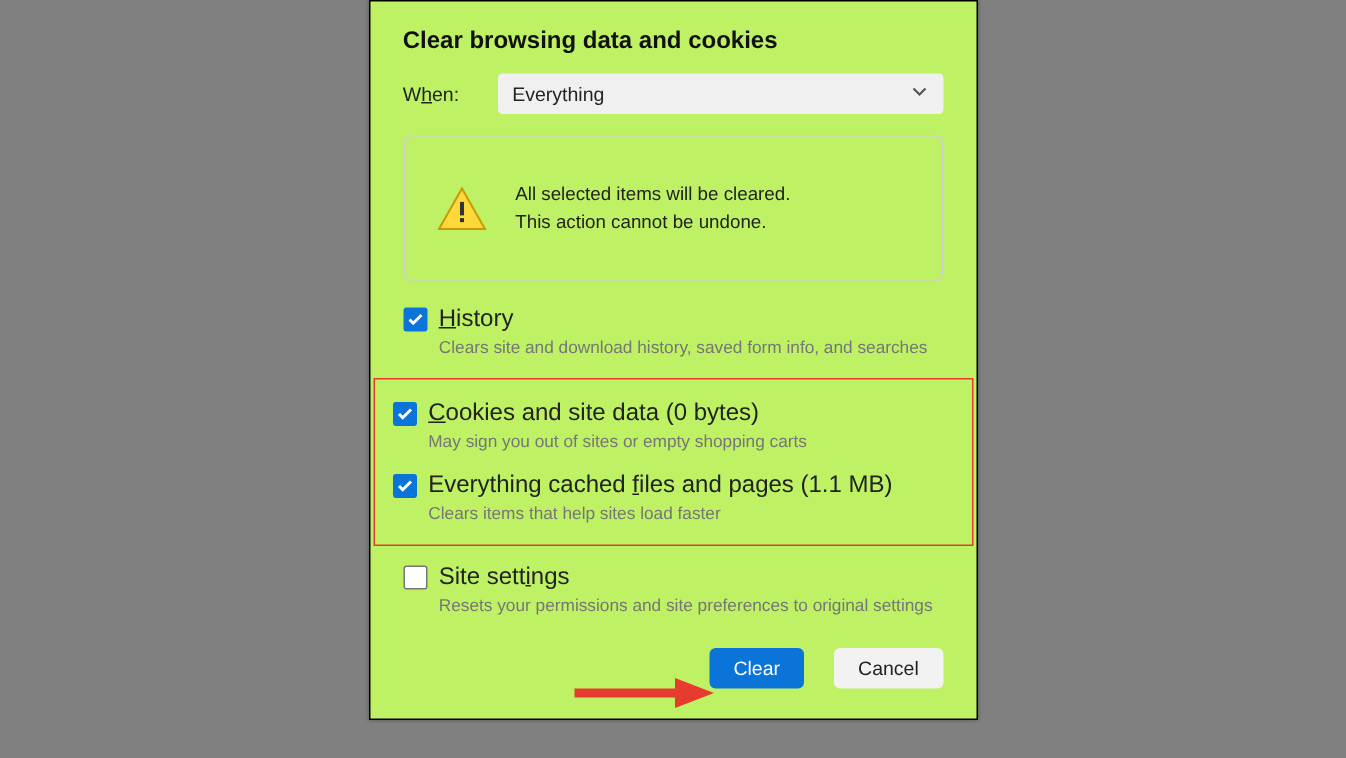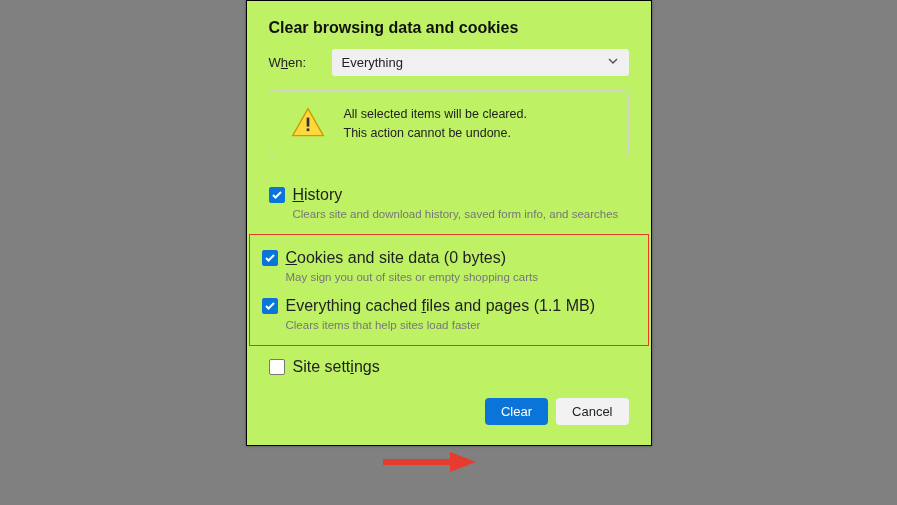--- a/index.html
+++ b/index.html
@@ -46,24 +46,24 @@
       border-radius: 3px;
       padding: 6px 10px;
       display: flex;
       justify-content: space-between;
       align-items: center;
       cursor: pointer;
     }
     .warning-box {
       border: 1px solid #d0d0d0;
       border-radius: 6px;
-      padding: 14px 14px;
-      display: flex;
-      align-items: flex-start;
-      margin-bottom: 28px;
+      padding: 29px 14px;
+      display: flex;
+      align-items: flex-end;
+      margin-bottom: 16px;
     }
     .warning-icon {
       width: 36px;
       height: 36px;
       margin-right: 18px;
       margin-left: 6px;
       flex-shrink: 0;
     }
     .warning-text { font-size: 12.5px; line-height: 1.5; }
     .option-block { margin-bottom: 14px; }
@@ -91,21 +91,21 @@
     .highlight-box {
       border: 1.5px solid #e63b2e;
       margin: 0 -20px 12px -20px;
       padding: 14px 20px 14px 12px;
     }
     .highlight-box .option-block { margin-bottom: 14px; }
     .highlight-box .option-block:last-child { margin-bottom: 0; }
     .buttons {
       display: flex;
       justify-content: flex-end;
-      gap: 8px;
+      gap: 20px;
       margin-top: 22px;
       align-items: center;
     }
     .btn {
       padding: 6px 16px;
       border-radius: 4px;
       font-size: 13px;
       cursor: pointer;
     }
     .btn-primary {
@@ -188,20 +188,21 @@
       </div>
       <div class="option-desc">Clears items that help sites load faster</div>
     </div>
   </div>
 
   <div class="option-block" style="margin-top:12px;">
     <div class="option-row">
       <div class="checkbox unchecked"></div>
       <span class="option-label"><span>Site sett</span><span class="underline">i</span><span>ngs</span></span>
     </div>
+    <div class="option-desc">Resets your permissions and site preferences to original settings</div>
   </div>
 
   <div class="buttons">
     <button class="btn btn-primary">Clear</button>
     <button class="btn btn-secondary">Cancel</button>
   </div>
 
 </div>
 
 <svg class="arrow" viewBox="0 0 100 32">

